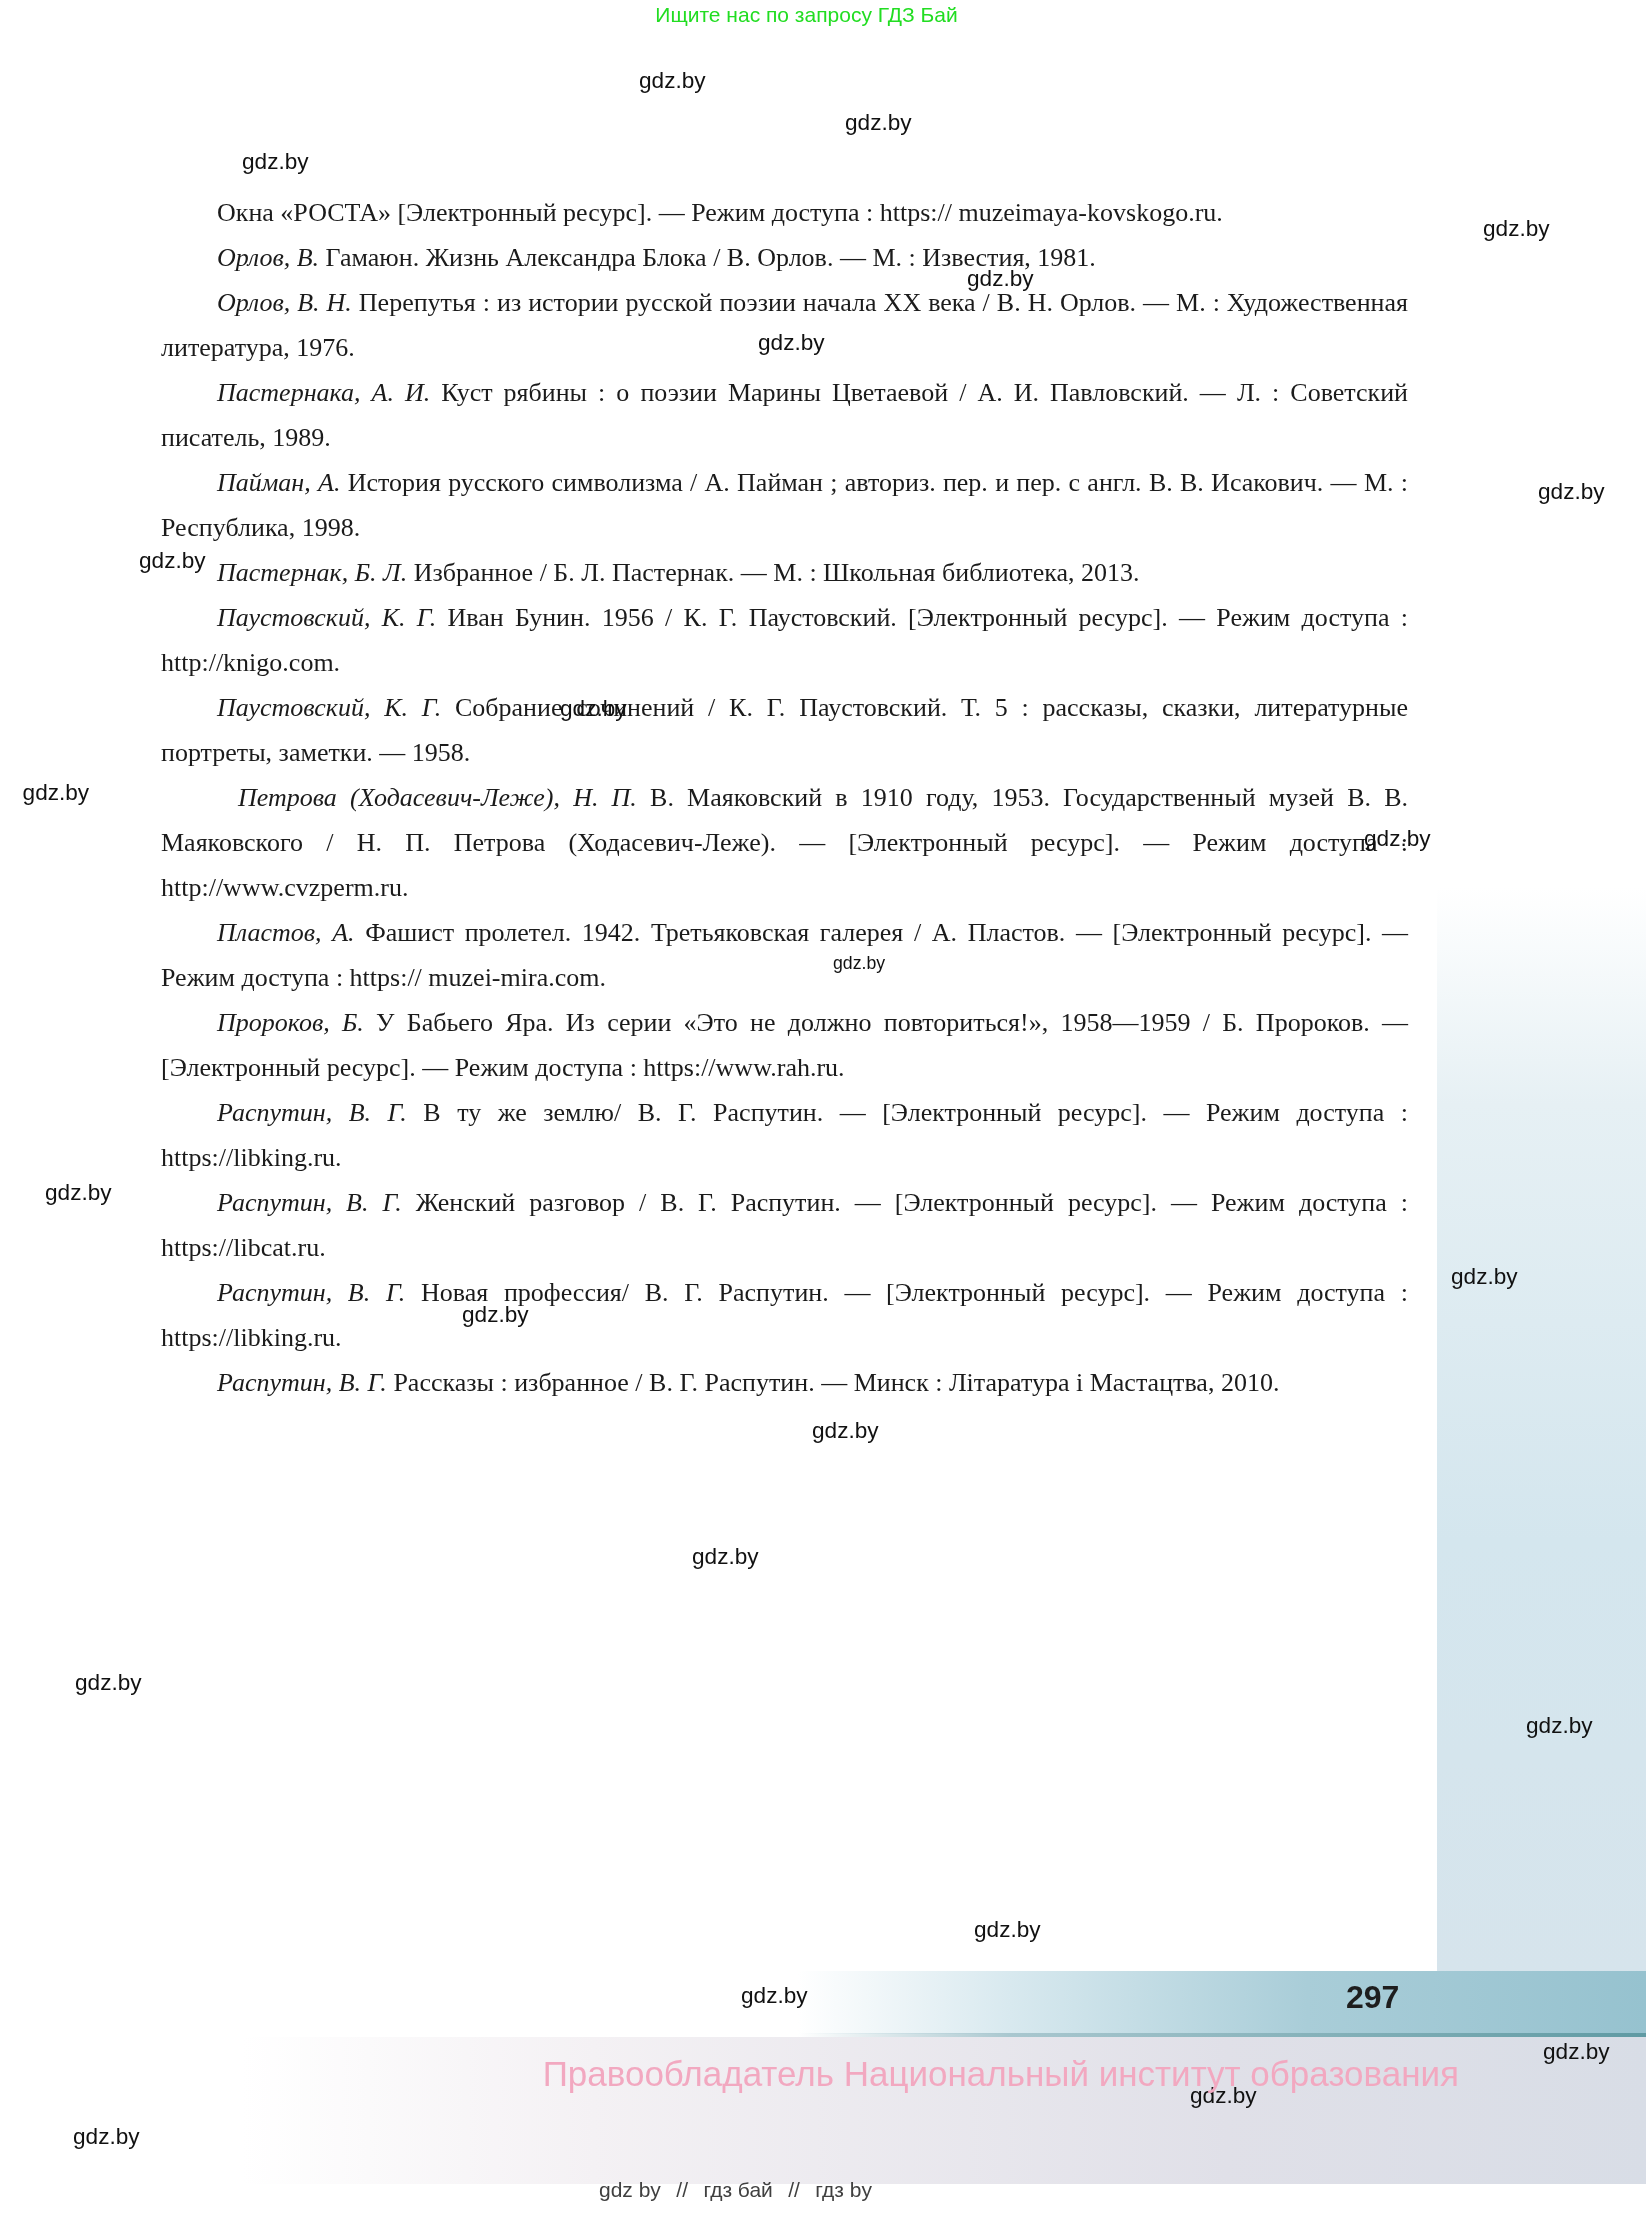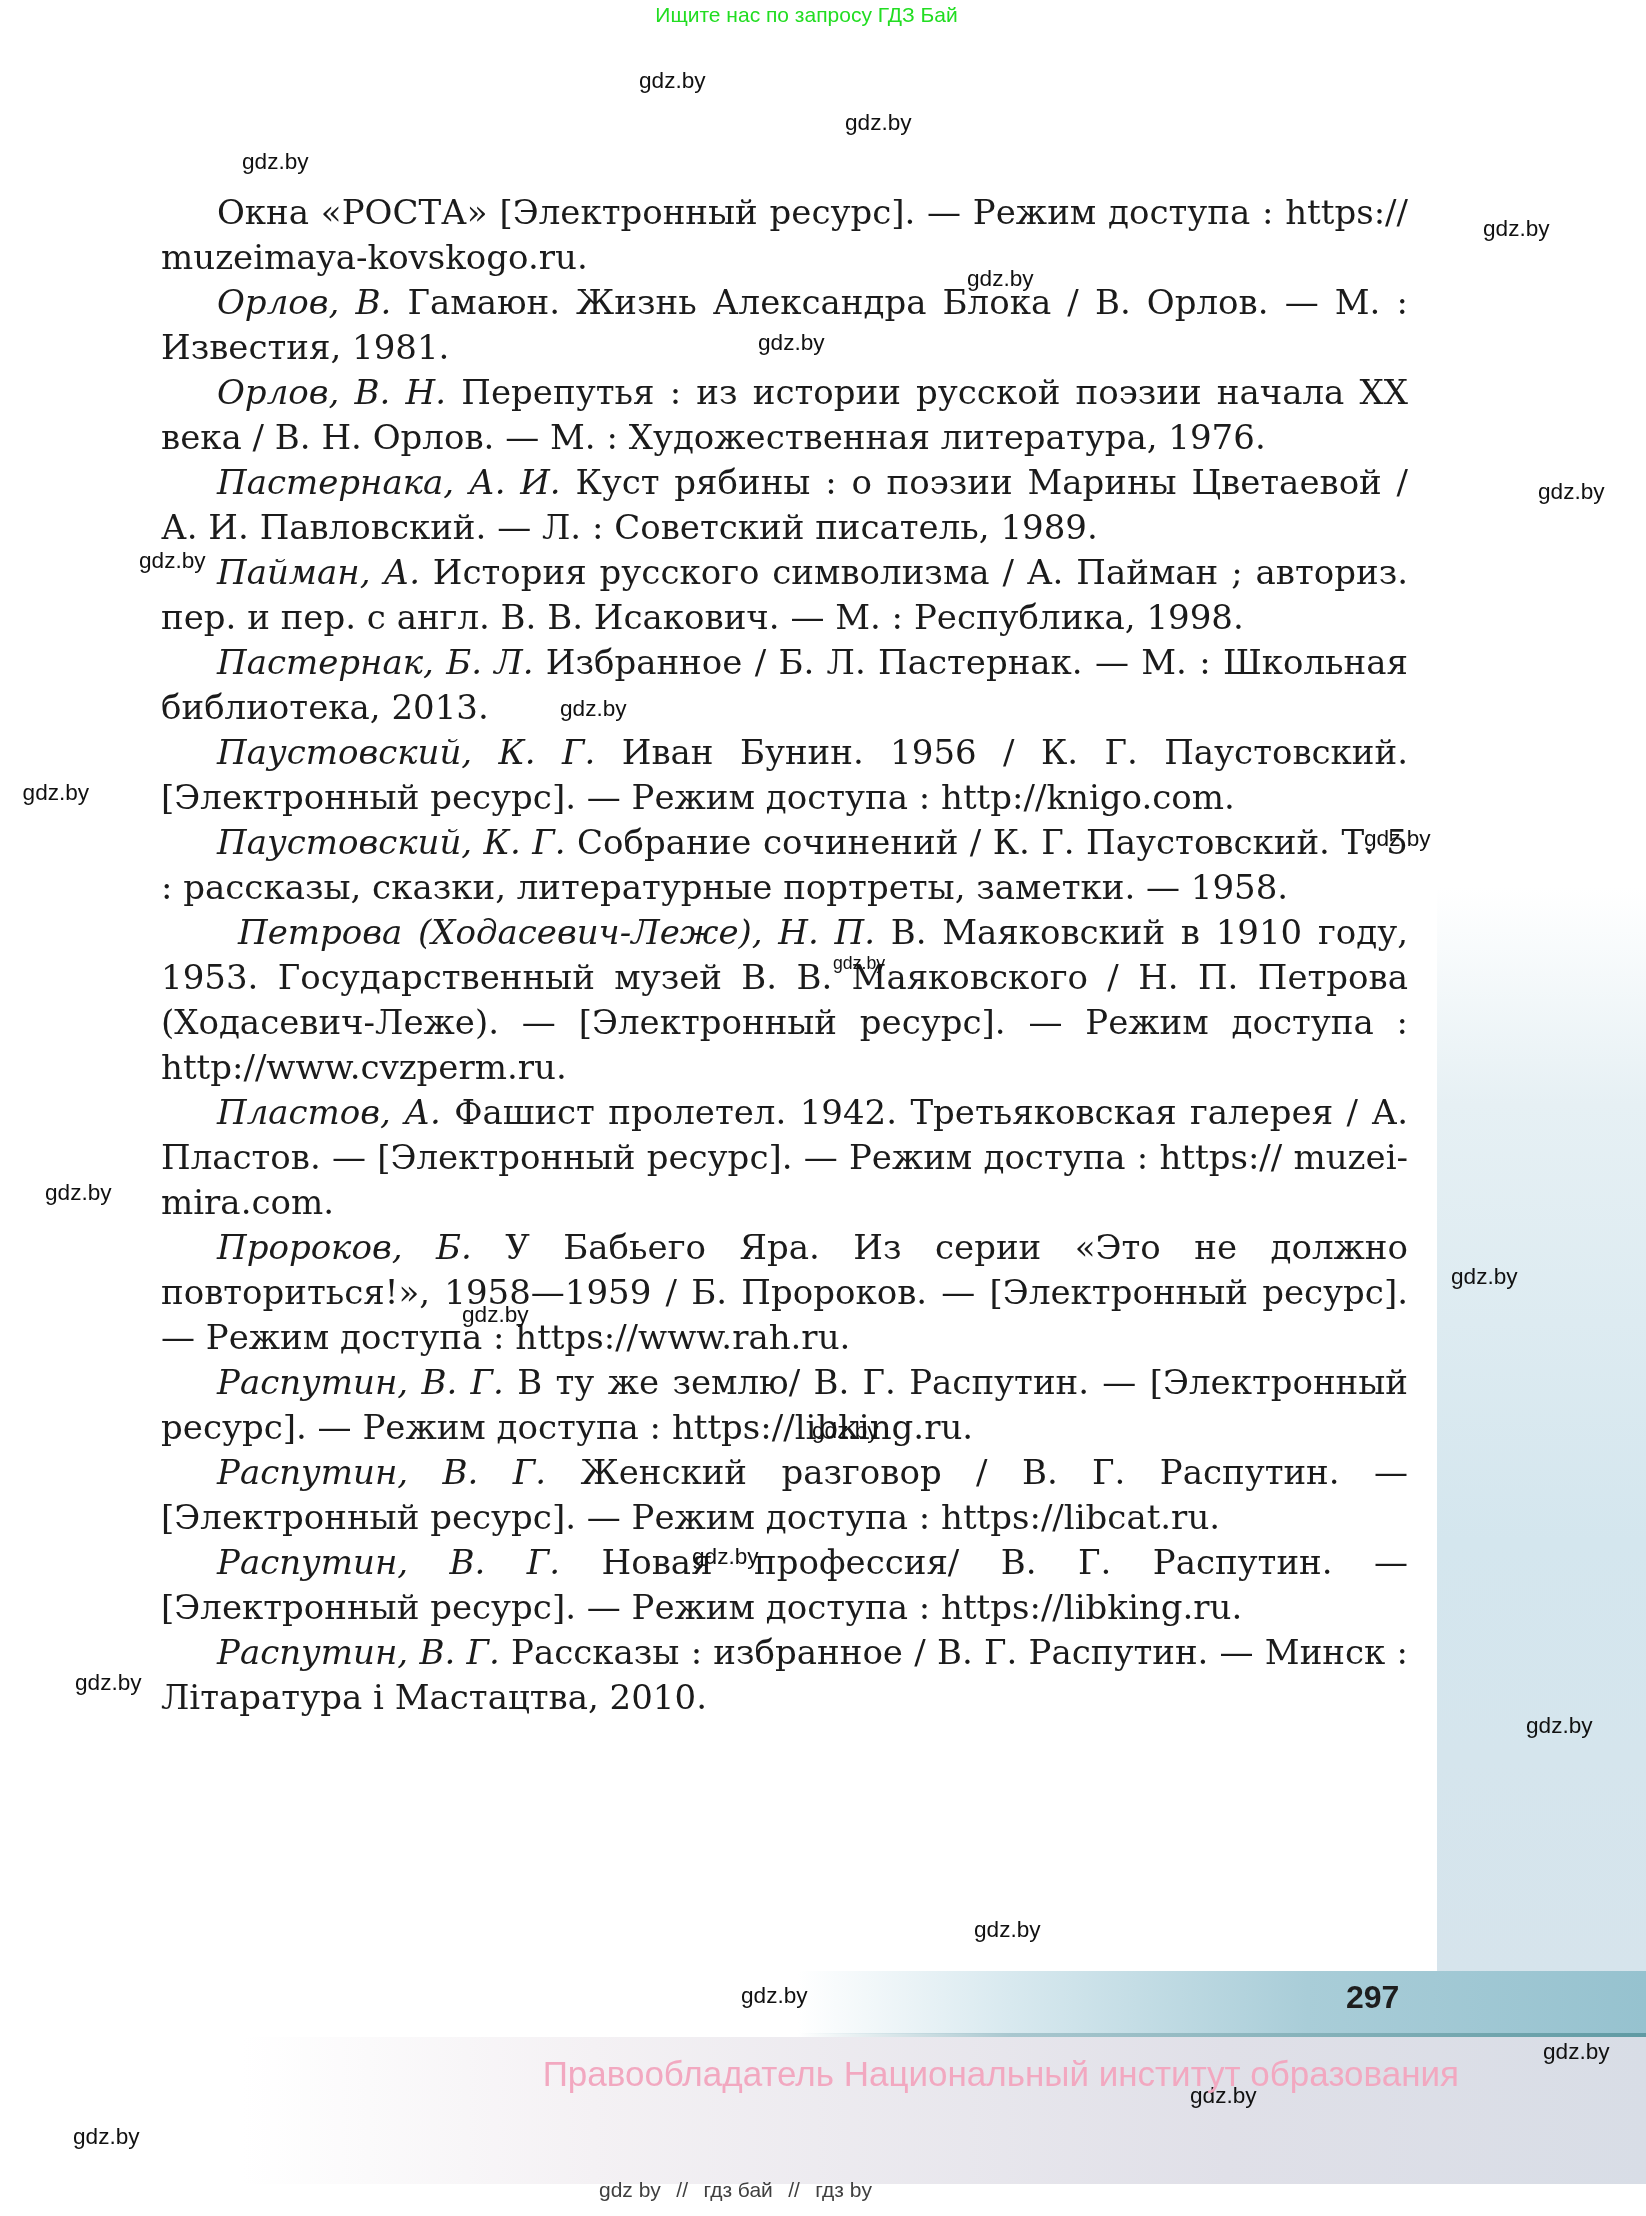--- a/index.html
+++ b/index.html
@@ -37,21 +37,21 @@
     padding-left: 64px; box-sizing: border-box;
     font-family: "Liberation Sans", sans-serif; font-size: 35px; color: #f2a8c0;
   }
   .footer-links {
     position: absolute; left: 0; top: 2178px; width: 1471px; text-align: center;
     font-family: "Liberation Sans", sans-serif; font-size: 21px; color: #404040;
   }
   .footer-links span { margin: 0 4.8px; }
   .content {
     position: absolute; left: 161px; top: 190px; width: 1247px;
-    font-size: 34px; line-height: 45px; color: #1b1b1b;
+    font-size: 26px; line-height: 45px; color: #1b1b1b; font-family: Liberation Serif, serif;
   }
   .entry { margin: 0; text-align: justify; text-indent: 56px; }
   .entry.extra-indent { text-indent: 77px; }
   .entry i { font-style: italic; }
   .wm {
     position: absolute; font-family: "Liberation Sans", sans-serif;
     font-size: 22.6px; color: #111; white-space: nowrap;
   }
   .wm.small { font-size: 17.7px; }
 </style>

